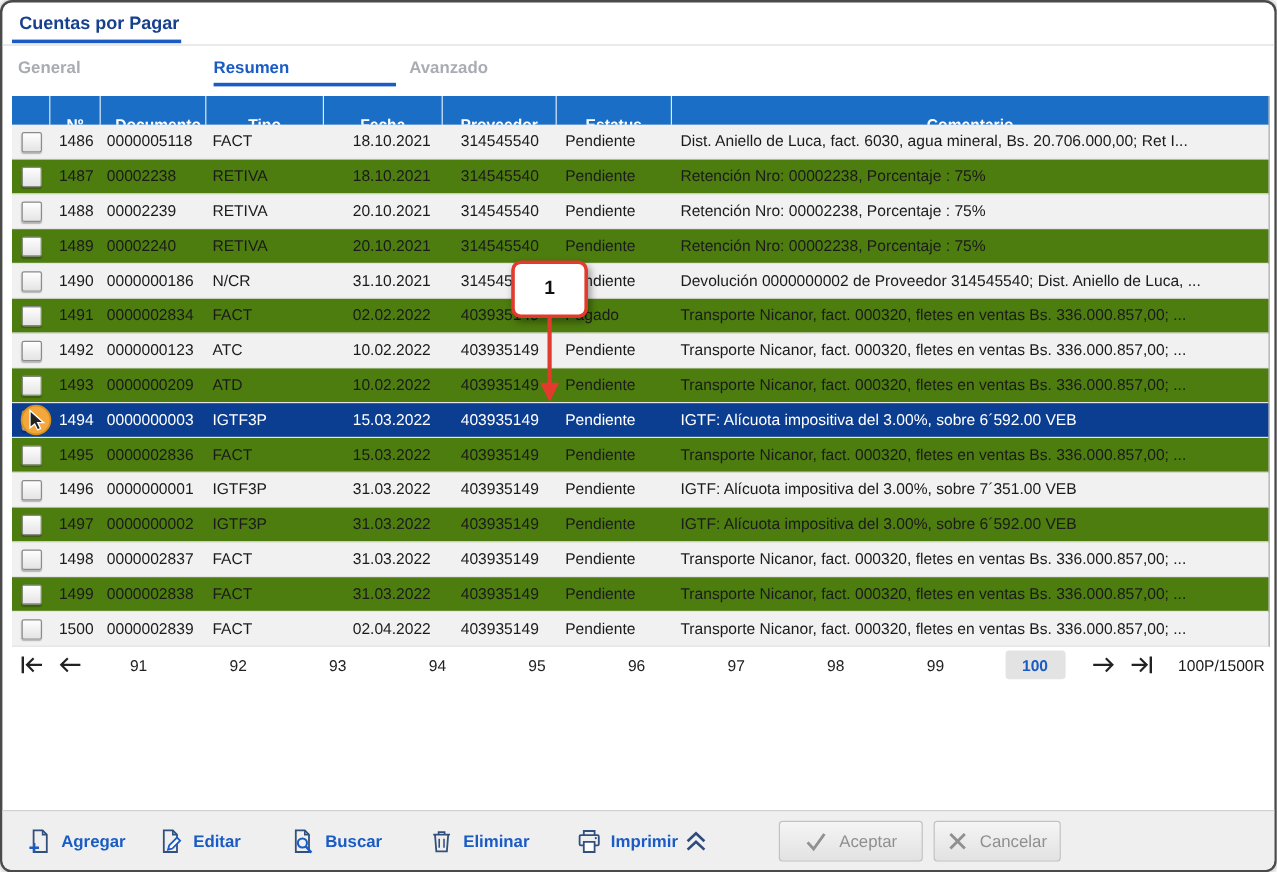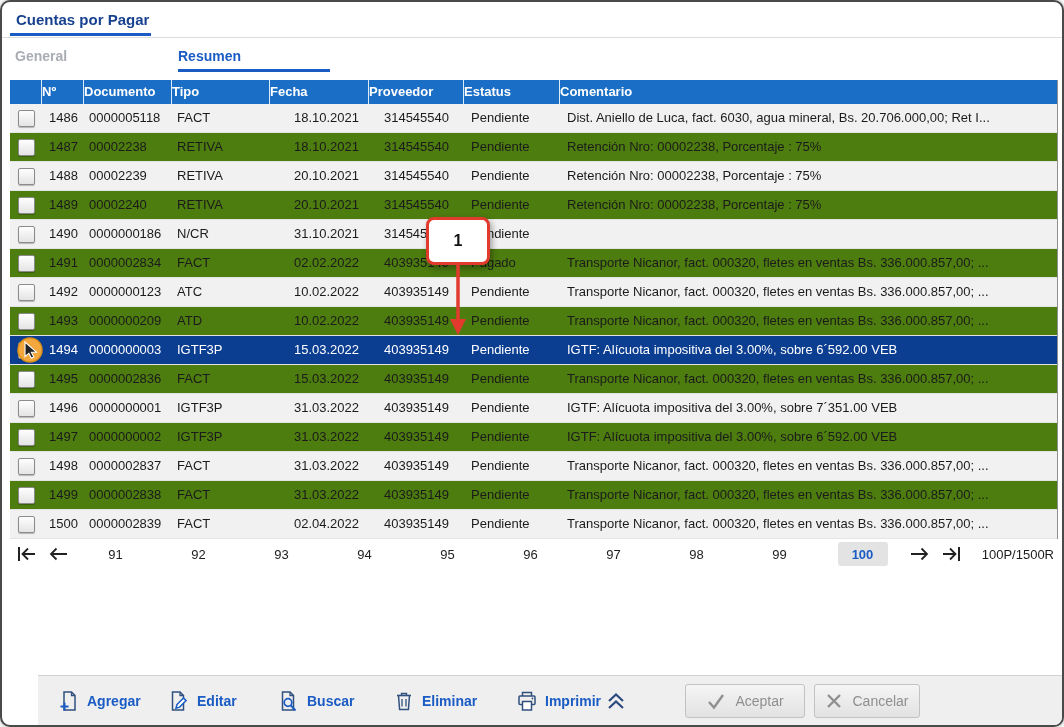--- a/index.html
+++ b/index.html
@@ -20,22 +20,22 @@
   .tabs { position: absolute; top: 40px; left: 0; width: 100%; height: 30px; }
   .tab { position: absolute; height: 30px; line-height: 28px; font-size: 14px; font-weight: bold; color: #a9adb3; cursor: default; }
   .tab.active { color: #1a5bc4; }
   .tab.active::after { content: ""; position: absolute; left: 0; right: 0; bottom: 0; height: 3px; background: #1a5bc4; }
   .tab-general { left: 13px; width: 152px; }
   .tab-resumen { left: 176px; width: 152px; }
   .tab-avanzado { left: 339px; width: 148px; }
   
   .table { position: absolute; top: 78px; left: 8px; width: 1048px; border-right: 1px solid #8f8f8f; }
   .hrow { display: flex; height: 24px; background: #1a6ec5; }
-  .hrow .cell { color: #fff; font-weight: bold; font-size: 13px; text-align: left;
-    line-height: 24px; padding: 0 !important; border-right: 1px solid rgba(255,255,255,.85); overflow: hidden; }
+  .hrow .cell { color: #fff; font-weight: bold; font-size: 13px; text-align: center;
+    line-height: 24px; padding: 12px !important; border-right: 1px solid rgba(255,255,255,.85); overflow: hidden; text-decoration: underline; }
   .hrow .cell:last-child { border-right: none; }
   .trow { display: flex; height: 29px; border-bottom: 1px solid #e4e4e4; background: #4d7c0f; }
   .trow:nth-child(odd) { background: #f1f1f1; }
   .trow.selected, .trow.selected:nth-child(odd) { background: #0b3d91; }
   .trow.selected .cell { color: #fff; }
   .cell { font-size: 13px; color: #1b1b1b; line-height: 28px; white-space: nowrap; overflow: hidden; }
   .c-sel { width: 32px; display: flex; align-items: center; justify-content: center; }
   .c-n { width: 42px; text-align: right; padding-right: 6px; }
   .c-documento { width: 88px; padding-left: 5px; }
   .c-tipo { width: 98px; padding-left: 5px; }
@@ -49,21 +49,21 @@
   .pagination { position: absolute; top: 537px; left: 8px; width: 1048px; height: 30px;
     display: flex; align-items: center; font-size: 13px; color: #222; }
   .pg-btn { width: 32px; display: flex; justify-content: center; align-items: center; cursor: pointer; }
   .pages { flex: 1; display: flex; height: 28px; }
   .page { flex: 1; display: flex; justify-content: center; align-items: center; cursor: pointer; position: relative; z-index: 0; }
   .page.active { color: #1a5bc4; font-weight: bold; }
   .page.active::before { content: ""; position: absolute; left: 50%; top: 2px; transform: translateX(-50%);
     width: 50px; height: 24px; background: #e3e3e3; border-radius: 3px; z-index: -1; }
   .pg-summary { width: 90px; text-align: right; padding-right: 4px; color: #1b1b1b; }
   
-  .toolbar { position: absolute; left: 0; right: 0; bottom: 0; height: 50px; background: #efefef; border-top: 1px solid #d2d2d2; margin-left: 36px; }
+  .toolbar { position: absolute; left: 0; right: 0; bottom: 0; height: 50px; background: #efefef; border-top: 1px solid #d2d2d2; }
   .tool { position: absolute; top: 0; height: 50px; display: flex; align-items: center; gap: 7px; cursor: pointer; }
   .tool .label { font-size: 14px; font-weight: bold; color: #1a5bc4; }
   .btn { position: absolute; top: 8px; height: 34px; display: flex; align-items: center; justify-content: center;
     gap: 9px; background: linear-gradient(#f5f5f5, #e2e2e2); border: 1px solid #c2c2c2; border-radius: 3px;
     color: #8f8f8f; font-size: 14px; cursor: pointer; }
   
   .callout-box { position: absolute; left: 424px; top: 215px; width: 64px; height: 48px; background: #fff;
     border: 3px solid #e23b2e; border-radius: 8px; box-shadow: 2px 3px 6px rgba(0,0,0,.35);
     display: flex; align-items: center; justify-content: center; font-size: 16px; font-weight: bold; color: #111; z-index: 5; }
   .callout-arrow { position: absolute; left: 441px; top: 262px; z-index: 5; }
@@ -75,20 +75,21 @@
 
 <div class="window">
 
   <div class="title">Cuentas por Pagar</div>
   <div class="title-underline"></div>
   <div class="title-sep"></div>
 
   <div class="tabs">
     <div class="tab tab-general">General</div>
     <div class="tab tab-resumen active">Resumen</div>
+    <div class="tab tab-avanzado">Avanzado</div>
   </div>
 
   <div class="table">
     <div class="hrow">
       <div class="cell c-sel"></div>
       <div class="cell c-n">Nº</div>
       <div class="cell c-documento">Documento</div>
       <div class="cell c-tipo">Tipo</div>
       <div class="cell c-fecha">Fecha</div>
       <div class="cell c-proveedor">Proveedor</div>
@@ -147,20 +148,21 @@
         <div class="trow">
           <div class="cell c-sel">
             <div class="checkbox"></div>
           </div>
           <div class="cell c-n">1490</div>
           <div class="cell c-documento">0000000186</div>
           <div class="cell c-tipo">N/CR</div>
           <div class="cell c-fecha">31.10.2021</div>
           <div class="cell c-proveedor">314545540</div>
           <div class="cell c-estatus">Pendiente</div>
+          <div class="cell c-comentario">Devolución 0000000002 de Proveedor 314545540; Dist. Aniello de Luca, ...</div>
         </div>
         <div class="trow">
           <div class="cell c-sel">
             <div class="checkbox"></div>
           </div>
           <div class="cell c-n">1491</div>
           <div class="cell c-documento">0000002834</div>
           <div class="cell c-tipo">FACT</div>
           <div class="cell c-fecha">02.02.2022</div>
           <div class="cell c-proveedor">403935149</div>

